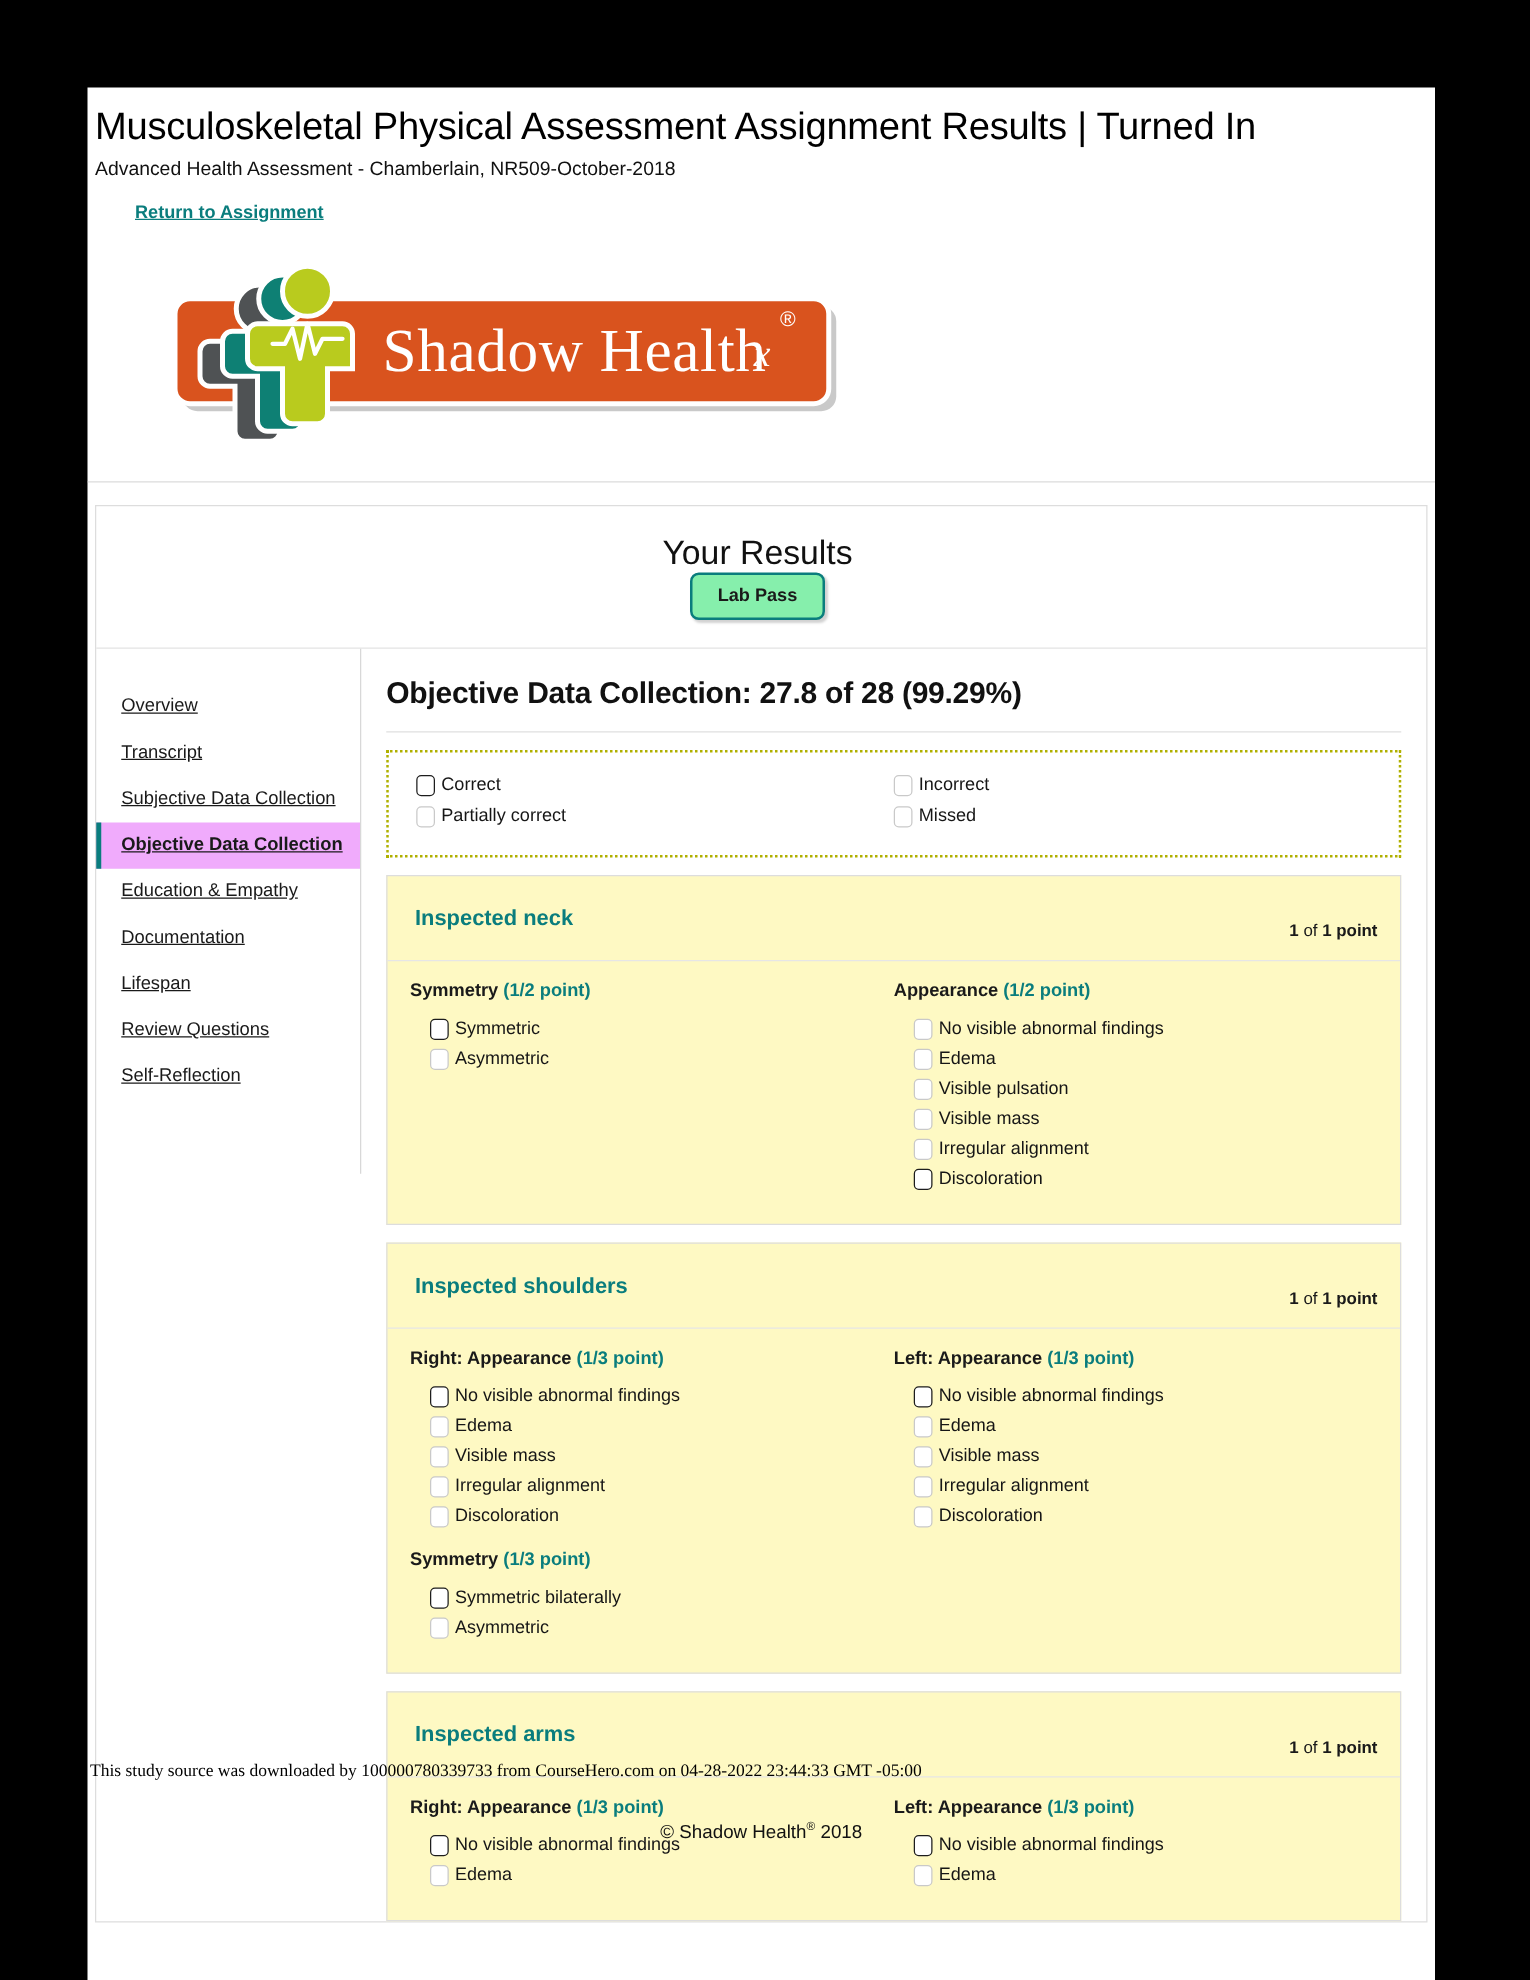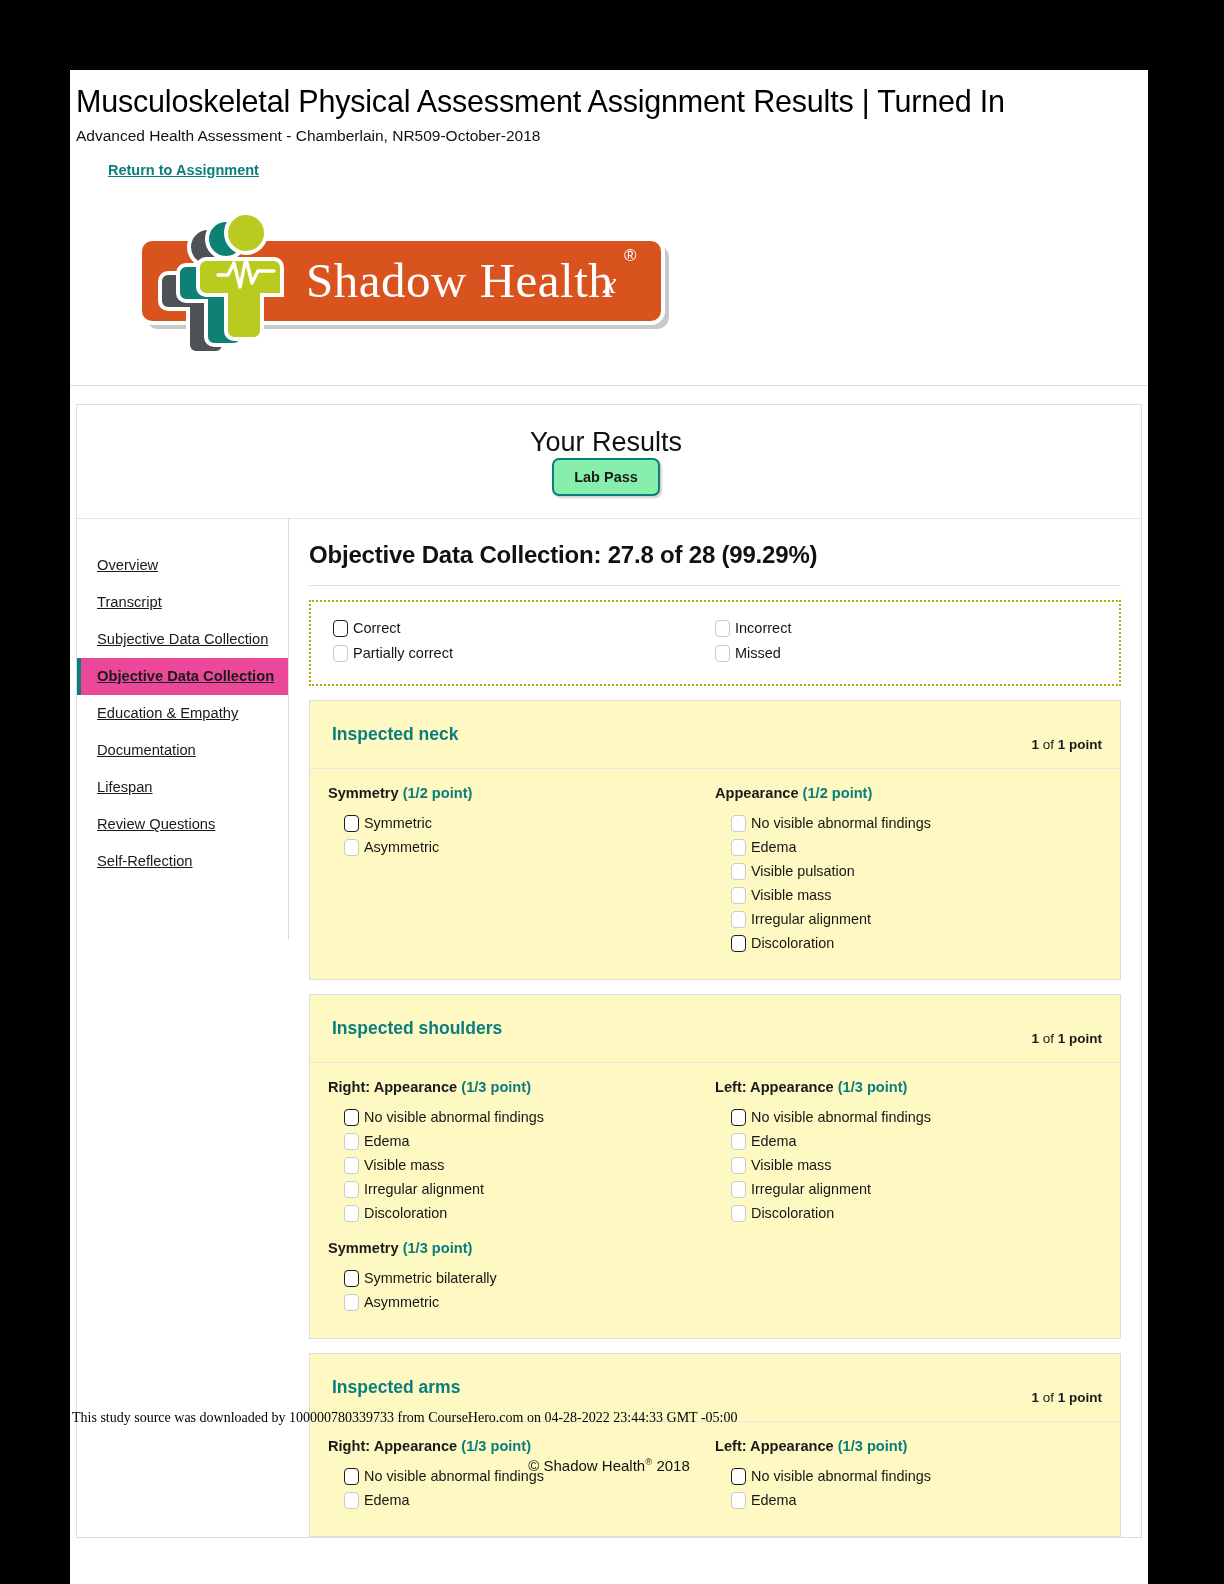--- a/index.html
+++ b/index.html
@@ -122,21 +122,21 @@
     cursor: pointer;
   }
   .side-item span {
     font-size: 14.7px;
     color: #1a1a1a;
     text-decoration: underline;
   }
   .side-item.active {
     border-left: 4px solid #0a7d7d;
     padding-left: 16px;
-    background: #ec4899;
+    background: #f0abfc;
     box-shadow: 0 0 0 0 transparent;
   }
   .side-item.active span {
     font-weight: bold;
   }
 
   .main-col {
     flex: 1 1 auto;
     padding: 22px 20px 0 20px;
     min-width: 0;

